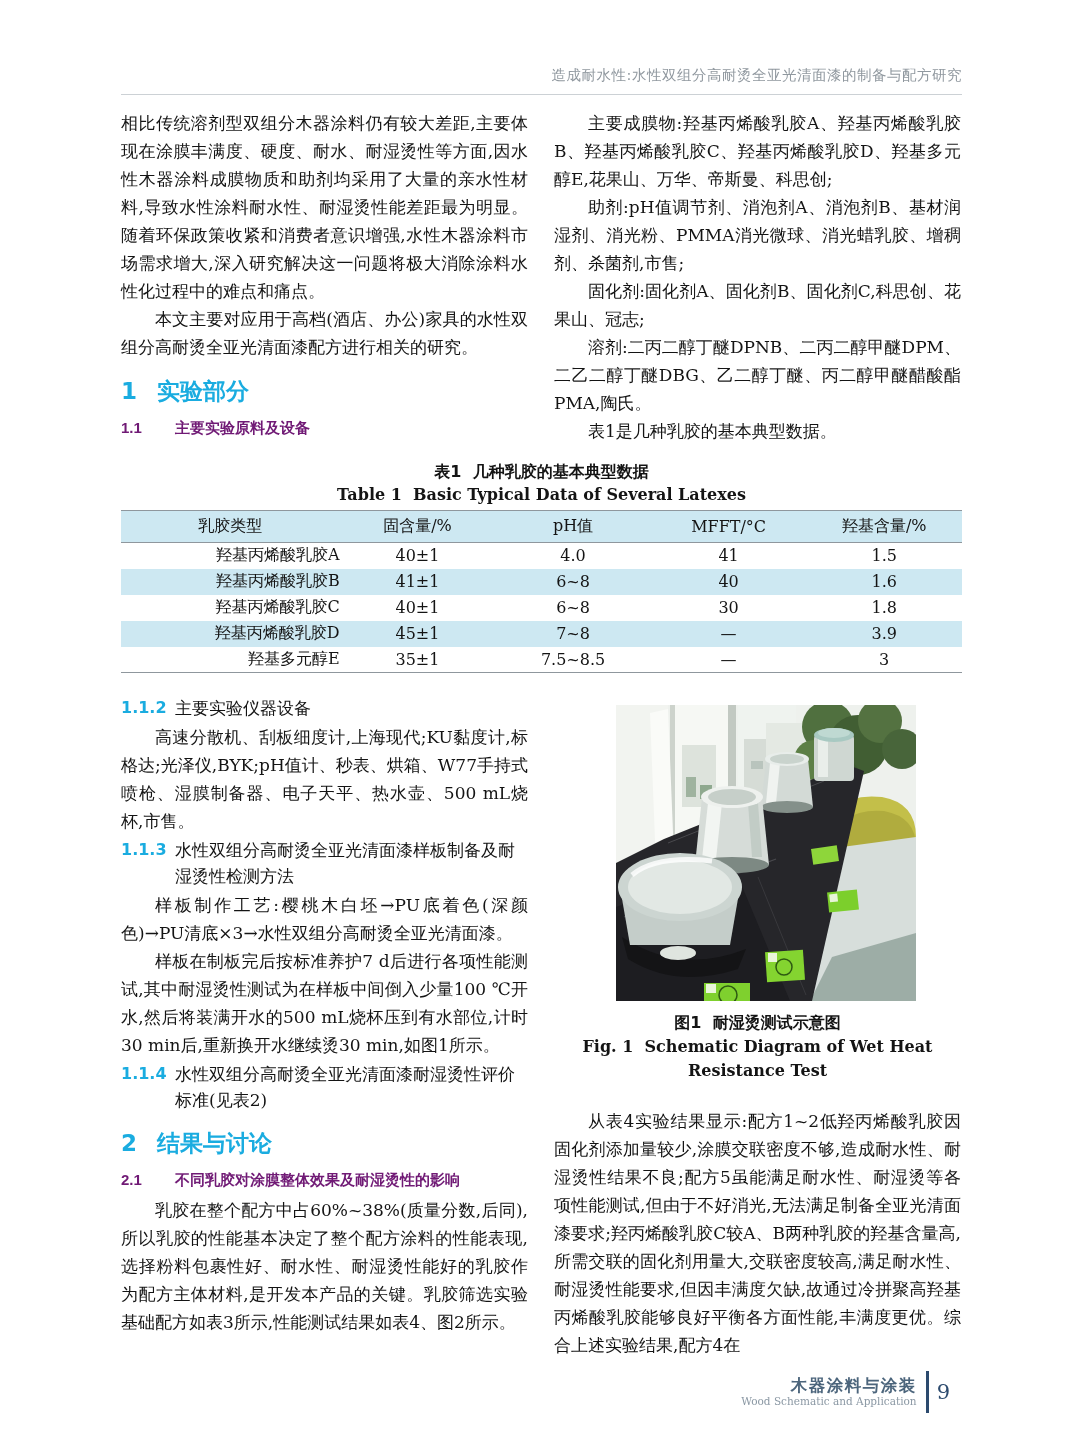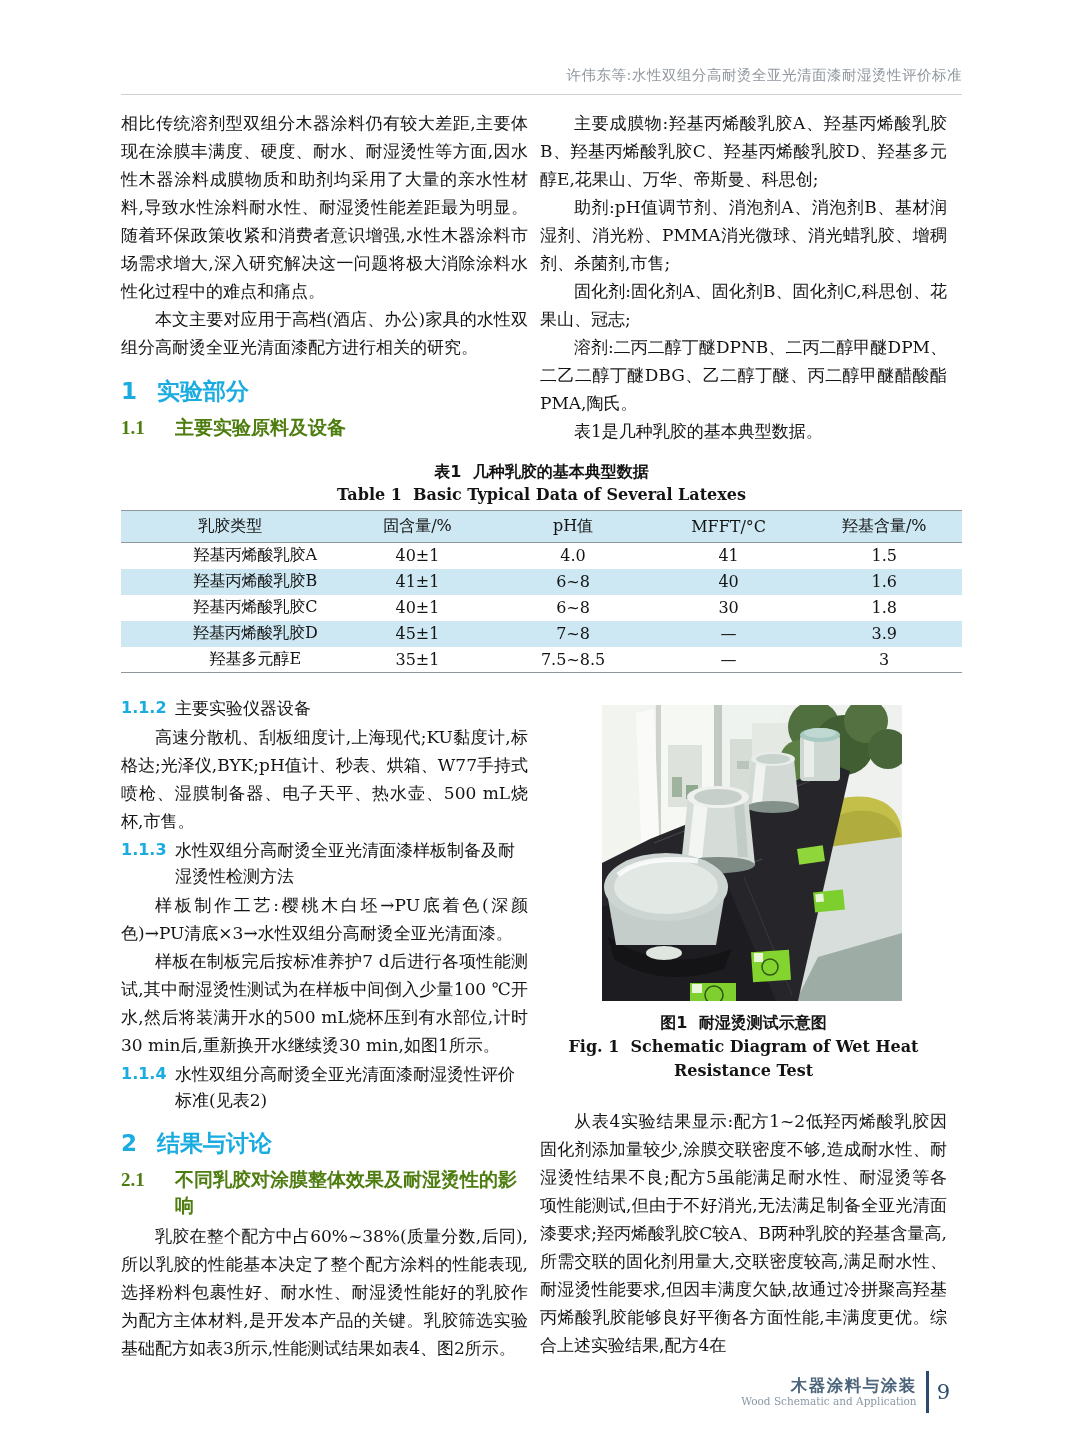--- a/index.html
+++ b/index.html
@@ -11,51 +11,51 @@
     color:#141414;
   }
   .content { padding:0 118px 0 121px; }
   .running-head {
     padding-top:66px; text-align:right;
     font-family:"DejaVu Sans","Liberation Sans",sans-serif;
     font-size:14.5px; color:#90989f; letter-spacing:0.5px;
   }
   .head-rule { border-bottom:1px solid #ccd1d5; margin-top:9px; }
 
-  .cols { display:flex; gap:12px; margin-top:14px; }
+  .cols { display:flex; gap:26px; margin-top:14px; }
   .col { width:407px; flex:none; }
 
   p.body { font-size:17px; line-height:28px; text-align:justify; }
   p.indent { text-indent:2em; }
 
   .h1 { display:flex; font-family:"DejaVu Sans","Liberation Sans",sans-serif;
         font-weight:bold; color:#1aace0; font-size:23px; line-height:30px;
         margin:15px 0 9px; }
   .h1 .num { width:36px; flex:none; }
-  .h2 { display:flex; font-family:Liberation Serif, serif;
-        font-weight:bold; color:#4d7c0f; font-size:19px; line-height:26px;
+  .h2 { display:flex; font-family:Liberation Sans, sans-serif;
+        font-weight:bold; color:#701a75; font-size:15px; line-height:26px;
         margin:2px 0 3px; }
   .h2 .num { width:54px; flex:none; }
   .h3 { display:flex; font-size:17px; line-height:26px; margin:2px 0 2px; }
   .h3 .num { width:54px; flex:none; color:#1aace0; font-weight:bold;
              font-family:"DejaVu Sans","Liberation Sans",sans-serif; font-size:16px; }
   .h3 .t { color:#141414; }
 
   .table-block { margin-top:16px; }
   .cap-zh { text-align:center; font-family:"DejaVu Sans","Liberation Sans",sans-serif;
             font-weight:bold; font-size:16px; line-height:22px; white-space:pre-wrap; }
   .cap-en { text-align:center; font-weight:bold; font-size:16px; line-height:23px;
             white-space:pre-wrap; }
   table.t1 { width:100%; border-collapse:collapse; font-size:16px; margin-top:4px;
              border-top:1.5px solid #8f979d; border-bottom:1.5px solid #8f979d; }
   table.t1 th { background:#cde8f2; font-weight:normal; height:32px;
                 border-bottom:1px solid #8f979d; text-align:center; }
   table.t1 td { height:26px; text-align:center; }
   table.t1 tr.stripe td { background:#cde8f2; }
-  table.t1 td.c0 { text-align:center; padding-left:50px; }
+  table.t1 td.c0 { text-align:right; padding-left:50px; }
   table.t1 .w0 { width:26%; } table.t1 .w { width:18.5%;margin-top:33px; }
 
   .figure { margin-top:12px; }
   .photo { width:300px; height:296px; margin-left:62px; display:block; }
   .figcap-zh { text-align:center; font-family:"DejaVu Sans","Liberation Sans",sans-serif;
                font-weight:bold; font-size:16px; line-height:24px; margin-top:10px;
                white-space:pre-wrap; }
   .figcap-en { text-align:center; font-weight:bold; font-size:16px; line-height:24px;
                white-space:pre-wrap; }
   .after-fig { margin-top:24px; }
@@ -67,21 +67,21 @@
   .f-en { font-size:10.5px; color:#8b98a4; line-height:13px; }
   .f-bar { width:3px; height:42px; background:#2c4a6e; margin-right:8px; }
   .f-page { font-size:21px; color:#2c4a6e; }
 </style>
 </head>
 <body>
 
 <div class="page">
   <div class="content">
 
-    <div class="running-head">许伟东等:水性双组分高耐烫全亚光清面漆耐湿烫性评价标准</div>
+    <div class="running-head">造成耐水性:水性双组分高耐烫全亚光清面漆的制备与配方研究</div>
     <div class="head-rule"></div>
 
     <div class="cols">
       <div class="col">
         <p class="body">相比传统溶剂型双组分木器涂料仍有较大差距,主要体现在涂膜丰满度、硬度、耐水、耐湿烫性等方面,因水性木器涂料成膜物质和助剂均采用了大量的亲水性材料,导致水性涂料耐水性、耐湿烫性能差距最为明显。随着环保政策收紧和消费者意识增强,水性木器涂料市场需求增大,深入研究解决这一问题将极大消除涂料水性化过程中的难点和痛点。</p>
         <p class="body indent">本文主要对应用于高档(酒店、办公)家具的水性双组分高耐烫全亚光清面漆配方进行相关的研究。</p>
 
         <div class="h1">
           <span class="num">1</span>
           <span>实验部分</span>

